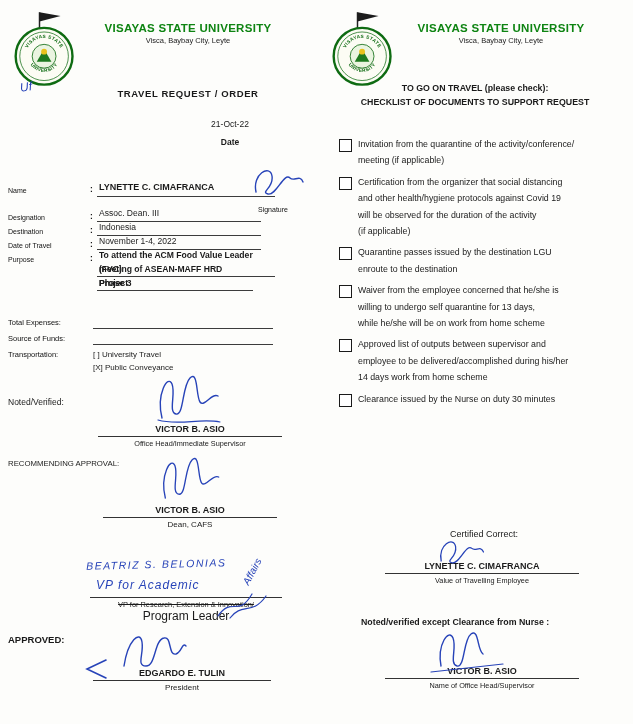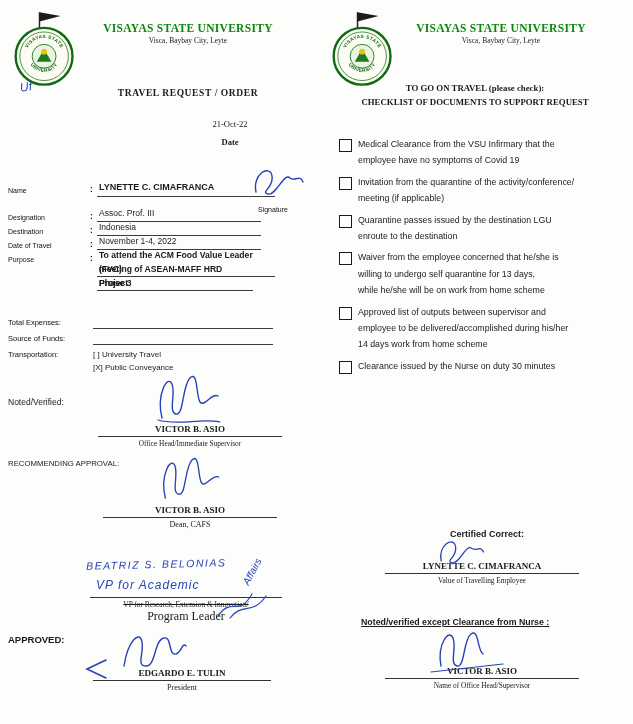--- a/index.html
+++ b/index.html
@@ -1,21 +1,21 @@
 <!DOCTYPE html>
 <html><head>
 <meta charset="utf-8">
 <style>
   html,body{margin:0;padding:0;background:#e9e9e9;}
   .canvas{position:relative;width:633px;height:724px;background:#fdfdfb;overflow:hidden;
           font-family:"Liberation Sans","DejaVu Sans",sans-serif;color:#1a1a1a;}
   .page{position:absolute;top:0;height:724px;background:#fdfdfb;}
   #left{left:0;width:316px;} #right{left:317px;width:316px;}
   .abs{position:absolute;}
-  .center{text-align:center;font-family:Liberation Serif, serif;}
+  .center{text-align:center;}
   .green-title{color:#0e8412;font-weight:bold;font-size:11.5px;letter-spacing:.3px;}
   .addr{font-size:7.5px;color:#222;margin-top:2px;}
   .form-title{font-weight:bold;font-size:9.5px;letter-spacing:.6px;}
   .lbl{font-size:7px;color:#111;}
   .lbl2{font-size:7.5px;color:#111;}
   .colon{font-size:8.5px;font-weight:bold;}
   .val{font-size:8.5px;}
   .valb{font-size:9px;font-weight:bold;}
   .uline{border-bottom:1px solid #3c3c3c;}
   .sig-name{font-weight:bold;font-size:9px;border-bottom:1px solid #333;padding-bottom:2px;}
@@ -69,21 +69,21 @@
     <div class="abs lbl" style="left:8px;top:187px">Name</div>
     <div class="abs colon" style="left:90px;top:184px">:</div>
     <div class="abs uline valb" style="left:97px;top:179px;width:176px;line-height:17px;padding-left:2px">LYNETTE C. CIMAFRANCA</div>
     <svg class="sig" style="left:250px;top:162px;width:56px;height:40px" viewBox="0 0 56 40">
       <path d="M6,30 C2,12 20,2 22,14 C24,26 10,30 18,32 C26,34 34,10 40,16 C44,20 50,12 53,20" fill="none" stroke="#2743b8" stroke-width="1.4" stroke-linecap="round"></path>
     </svg>
     <div class="abs lbl" style="left:258px;top:206px">Signature</div>
 
     <div class="abs lbl" style="left:8px;top:214px">Designation</div>
     <div class="abs colon" style="left:90px;top:211px">:</div>
-    <div class="abs uline val" style="left:97px;top:206px;width:162px;line-height:15px;padding-left:2px">Assoc. Prof. III</div>
+    <div class="abs uline val" style="left:97px;top:206px;width:162px;line-height:15px;padding-left:2px">Assoc. Dean. III</div>
 
     <div class="abs lbl" style="left:8px;top:228px">Destination</div>
     <div class="abs colon" style="left:90px;top:225px">:</div>
     <div class="abs uline val" style="left:97px;top:220px;width:162px;line-height:15px;padding-left:2px">Indonesia</div>
 
     <div class="abs lbl" style="left:8px;top:242px">Date of Travel</div>
     <div class="abs colon" style="left:90px;top:239px">:</div>
     <div class="abs uline val" style="left:97px;top:234px;width:162px;line-height:15px;padding-left:2px">November 1-4, 2022</div>
 
     <div class="abs lbl" style="left:8px;top:256px">Purpose</div>
@@ -167,27 +167,29 @@
     </div>
 
     <div class="abs center" style="left:8px;top:82px;width:300px">
       <div class="chk-title">TO GO ON TRAVEL (please check):</div>
       <div class="chk-title">CHECKLIST OF DOCUMENTS TO SUPPORT REQUEST</div>
     </div>
 
     <div class="abs" style="left:22px;top:136px;width:290px">
       <div class="chk-item">
         <div class="cbx"></div>
-        <div class="chk-text">Medical Clearance from the VSU Infirmary that the
-employee have no symptoms of Covid 19</div>
-      </div>
-      <div class="chk-item">
-        <div class="cbx"></div>
         <div class="chk-text">Invitation from the quarantine of the activity/conference/
 meeting (if applicable)</div>
+      </div>
+      <div class="chk-item">
+        <div class="cbx"></div>
+        <div class="chk-text">Certification from the organizer that social distancing
+and other health/hygiene protocols against Covid 19
+will be observed for the duration of the activity
+(if applicable)</div>
       </div>
       <div class="chk-item">
         <div class="cbx"></div>
         <div class="chk-text">Quarantine passes issued by the destination LGU
 enroute to the destination</div>
       </div>
       <div class="chk-item">
         <div class="cbx"></div>
         <div class="chk-text">Waiver from the employee concerned that he/she is
 willing to undergo self quarantine for 13 days,
@@ -198,30 +200,30 @@
         <div class="chk-text">Approved list of outputs between supervisor and
 employee to be delivered/accomplished during his/her
 14 days work from home scheme</div>
       </div>
       <div class="chk-item">
         <div class="cbx"></div>
         <div class="chk-text">Clearance issued by the Nurse on duty 30 minutes</div>
       </div>
     </div>
 
-    <div class="abs" style="left:133px;top:529px;font-size:9px;font-weight:bold">Certified Correct:</div>
+    <div class="abs" style="left:133px;top:529px;font-size:9px;font-weight:normal">Certified Correct:</div>
     <svg class="sig" style="left:112px;top:534px;width:64px;height:36px" viewBox="0 0 56 40">
       <path d="M6,30 C2,12 20,2 22,14 C24,26 10,30 18,32 C26,34 34,10 40,16 C44,20 50,12 53,20" fill="none" stroke="#2743b8" stroke-width="1.4" stroke-linecap="round"></path>
     </svg>
     <div class="abs center" style="left:68px;top:561px;width:194px">
       <div class="sig-name">LYNETTE C. CIMAFRANCA</div>
       <div class="sig-cap">Value of Travelling Employee</div>
     </div>
 
-    <div class="abs" style="left:44px;top:617px;font-size:8.8px;font-weight:bold;text-decoration:underline">Noted/verified except Clearance from Nurse :</div>
+    <div class="abs" style="left:44px;top:617px;font-size:8.8px;font-weight:bold;">Noted/verified except Clearance from Nurse :</div>
     <svg class="sig" style="left:108px;top:626px;width:84px;height:58px" viewBox="0 0 84 58">
       <path d="M16,40 C12,18 24,2 28,12 C32,22 24,38 32,40 C40,42 38,14 46,8 C54,2 52,24 58,28" fill="none" stroke="#2743b8" stroke-width="1.4" stroke-linecap="round"></path>
       <path d="M6,46 L78,38" fill="none" stroke="#2743b8" stroke-width="1.2" stroke-linecap="round"></path>
     </svg>
     <div class="abs center" style="left:68px;top:666px;width:194px">
       <div class="sig-name">VICTOR B. ASIO</div>
       <div class="sig-cap">Name of Office Head/Supervisor</div>
     </div>
   </div>
 

